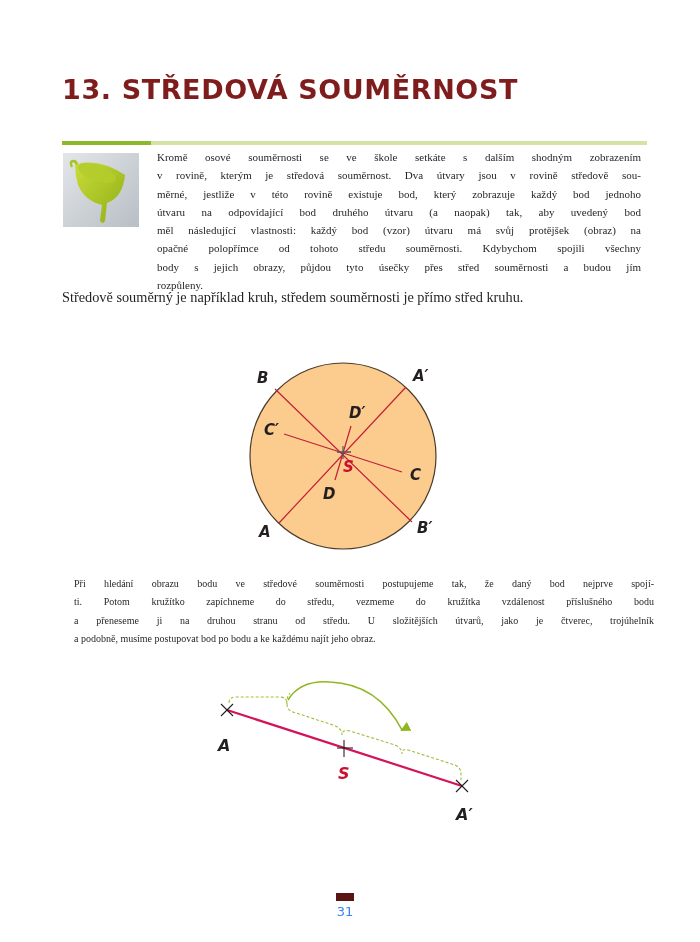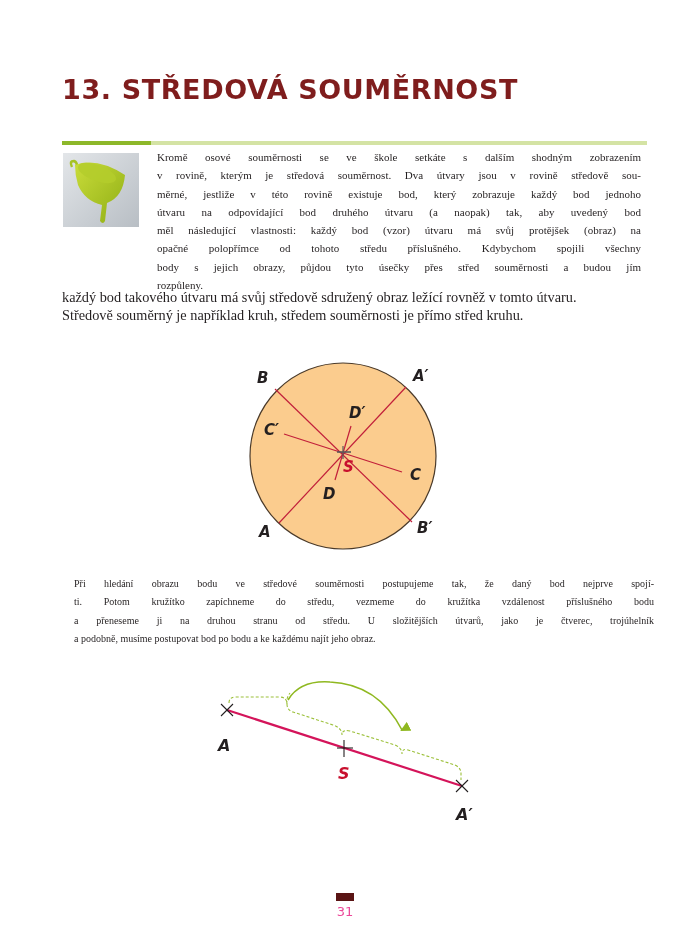--- a/index.html
+++ b/index.html
@@ -28,21 +28,21 @@
     .para3 {
       position: absolute; left: 62px; top: 563px; width: 580px;
       font-size: 10px; line-height: 18.3px; text-align: justify; margin: 12px;
     }
     .para2 span, .para3 span, .intro span { display: block; text-align: justify; text-align-last: justify; }
     .para2 span.last, .para3 span.last, .intro span.last { text-align-last: left; }
     .fig { position: absolute; left: 0; top: 0; }
     .pg-mark { position: absolute; left: 336px; top: 893px; width: 18px; height: 8px; background: #5a1414; }
     .pg-num {
       position: absolute; left: 320px; top: 904px; width: 50px; text-align: center;
-      font-family: "DejaVu Sans", "Liberation Sans", sans-serif; font-size: 13px; color: #ec4899;
+      font-family: "DejaVu Sans", "Liberation Sans", sans-serif; font-size: 13px; color: #3b82f6;
     }
     svg text { font-family: "DejaVu Sans", "Liberation Sans", sans-serif; font-style: italic; font-weight: bold; }
   </style>
 </head>
 <body>
 
 <h1 class="title">13. STŘEDOVÁ SOUMĚRNOST</h1>
 
 <div class="rule">
   <div class="accent"></div>
@@ -61,27 +61,26 @@
     <ellipse cx="34" cy="20" rx="20" ry="8" transform="rotate(20 34 20)" fill="#b4cd2c" opacity="0.85"></ellipse>
   </svg>
 </div>
 
 <div class="intro">
   <span>Kromě osové souměrnosti se ve škole setkáte s dalším shodným zobrazením</span>
   <span>v rovině, kterým je středová souměrnost. Dva útvary jsou v rovině středově sou-</span>
   <span>měrné, jestliže v této rovině existuje bod, který zobrazuje každý bod jednoho</span>
   <span>útvaru na odpovídající bod druhého útvaru (a naopak) tak, aby uvedený bod</span>
   <span>měl následující vlastnosti: každý bod (vzor) útvaru má svůj protějšek (obraz) na</span>
-  <span>opačné polopřímce od tohoto středu příslušného. Kdybychom spojili všechny</span>
+  <span>opačné polopřímce od tohoto středu souměrnosti. Kdybychom spojili všechny</span>
   <span>body s jejich obrazy, půjdou tyto úsečky přes střed souměrnosti a budou jím</span>
   <span class="last">rozpůleny.</span>
 </div>
 
 <div class="para2">
-  <span class="last">každý bod takového útvaru má svůj středově sdružený obraz ležící rovněž v tomto útvaru.</span>
   <span class="last">Středově souměrný je například kruh, středem souměrnosti je přímo střed kruhu.</span>
 </div>
 
 <svg class="fig" width="700" height="942" viewBox="0 0 700 942" style="pointer-events:none">
   <circle cx="343" cy="456" r="93" fill="#fbcc8e" stroke="#4a3a2a" stroke-width="1.2"></circle>
 
   <line x1="279" y1="523" x2="406" y2="387" stroke="#c21f3a" stroke-width="1.2"></line>
 
   <line x1="275" y1="389" x2="412" y2="522" stroke="#c21f3a" stroke-width="1.2"></line>
 

